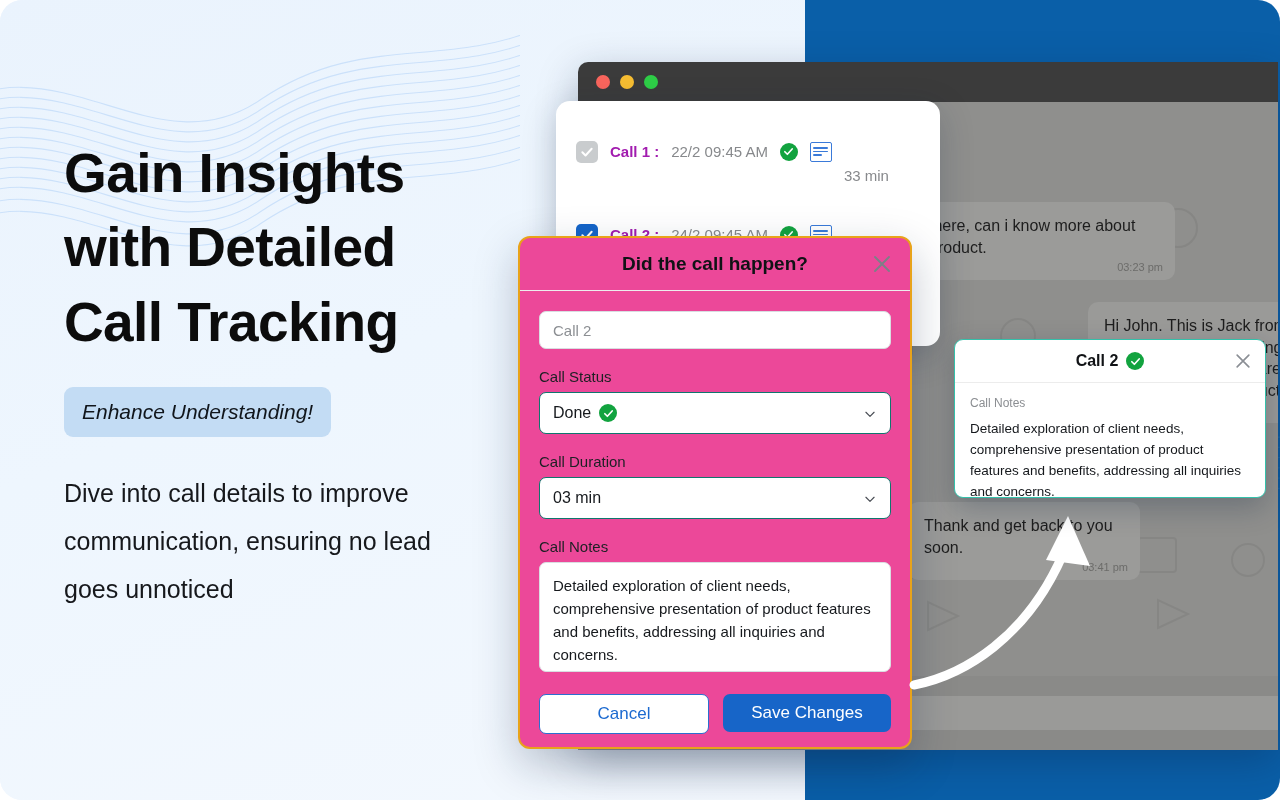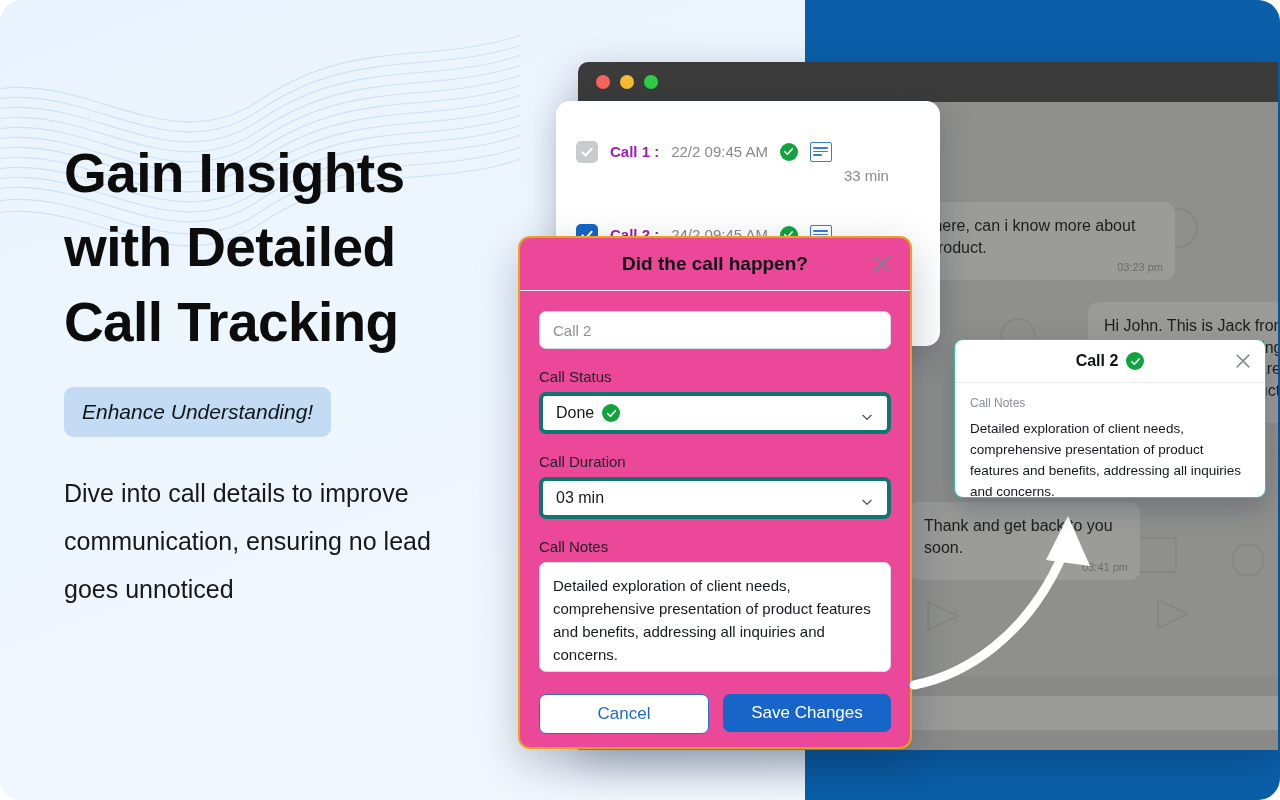--- a/index.html
+++ b/index.html
@@ -71,21 +71,21 @@
   
   .modal{position:absolute;left:506px;top:236px;width:390px;height:509px;background:#ec4899;border:2px solid #e8a31a;
          border-radius:12px;box-shadow:0 16px 44px rgba(16,36,66,.26);overflow:hidden;margin-left:12px;}
   .modal-head{position:relative;height:52px;display:flex;align-items:center;justify-content:center;border-bottom:1px solid #ededed;}
   .modal-title{font-size:19px;font-weight:bold;color:#101215;}
   .modal-x{position:absolute;right:16px;top:14px;width:24px;height:24px;cursor:pointer;}
   .modal-body{padding:20px 19px 0;}
   .txtinput{width:100%;box-sizing:border-box;height:38px;border:1px solid #d9dde1;border-radius:7px;
             padding:0 13px;font-size:15px;color:#8c8f93;display:flex;align-items:center;background:#fff;}
   .flabel{margin:19px 0 7px;font-size:15px;color:#1d2024;}
-  .sel{position:relative;width:100%;box-sizing:border-box;height:42px;border:4px solid #0f766e;border-radius:7px;
+  .sel{position:relative;width:100%;box-sizing:border-box;height:42px;border:1px solid #0f766e;border-radius:7px;
        padding:0 13px;display:flex;align-items:center;gap:8px;font-size:16px;color:#16191d;background:#fff;}
   .chev{position:absolute;right:13px;top:14px;width:14px;height:14px;}
   .ta{width:100%;box-sizing:border-box;height:110px;border:1px solid #d9dde1;border-radius:7px;padding:12px 13px;
       font-size:15px;line-height:1.53;color:#16191d;background:#fff;}
   .mbtns{display:flex;gap:14px;margin-top:22px;}
   .btn{flex:1;height:38px;border-radius:7px;display:flex;align-items:center;justify-content:center;font-size:17px;cursor:pointer;}
   .btn-cancel{border:1.5px solid #2a6fd0;color:#1c6ad0;background:#fff;}
   .btn-save{background:#1765c8;color:#fff;}
 
   

